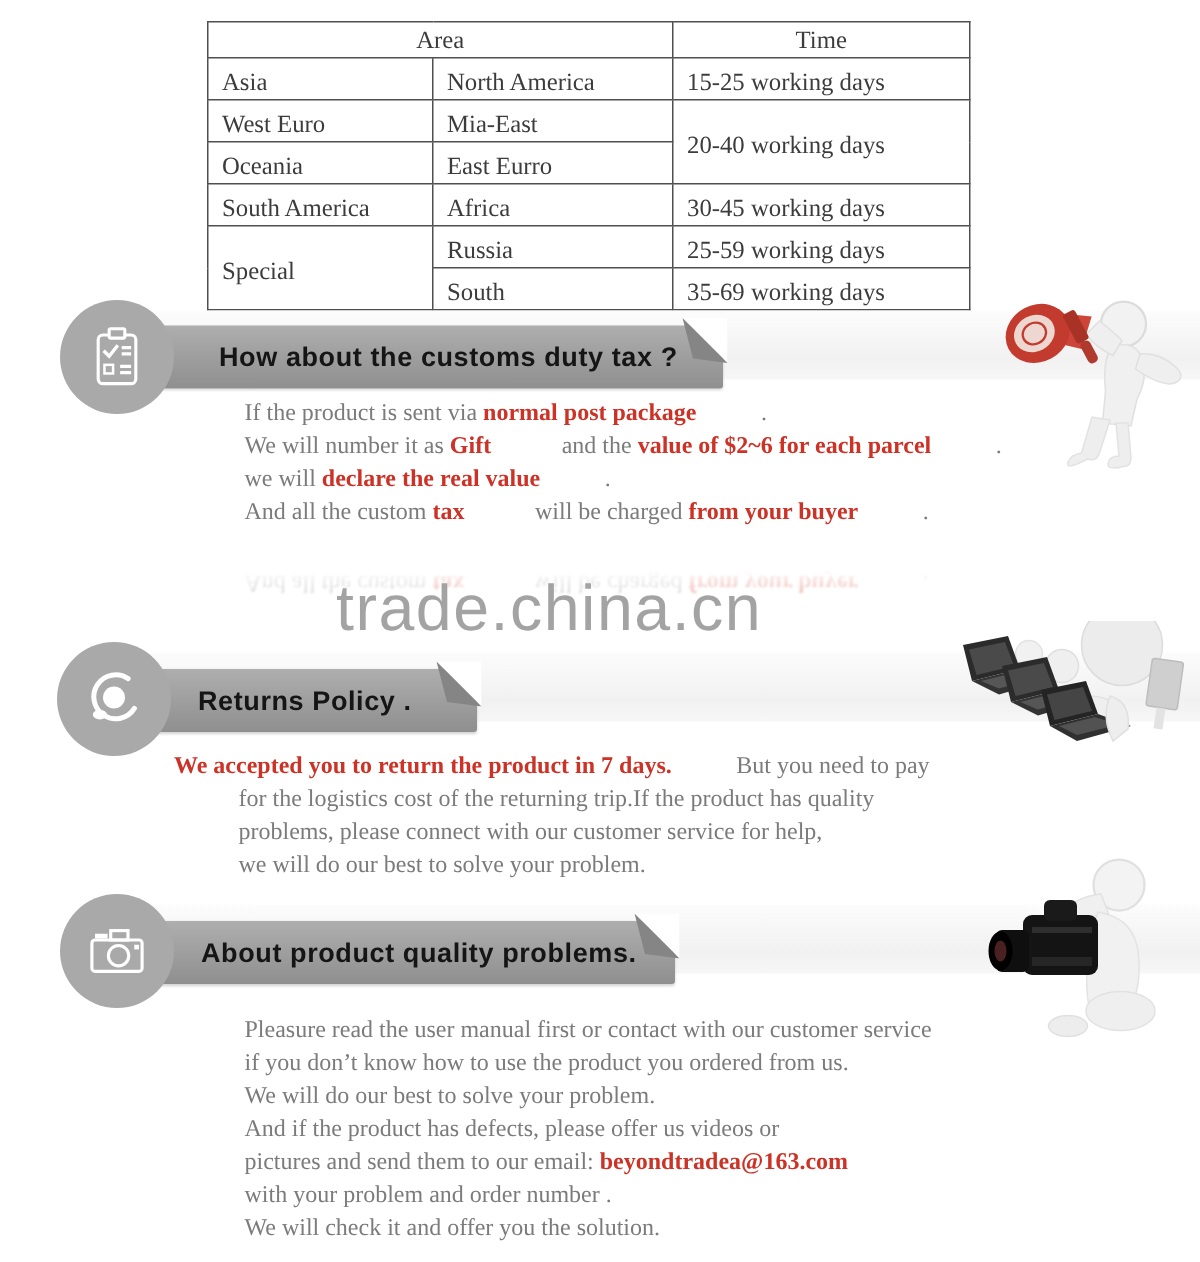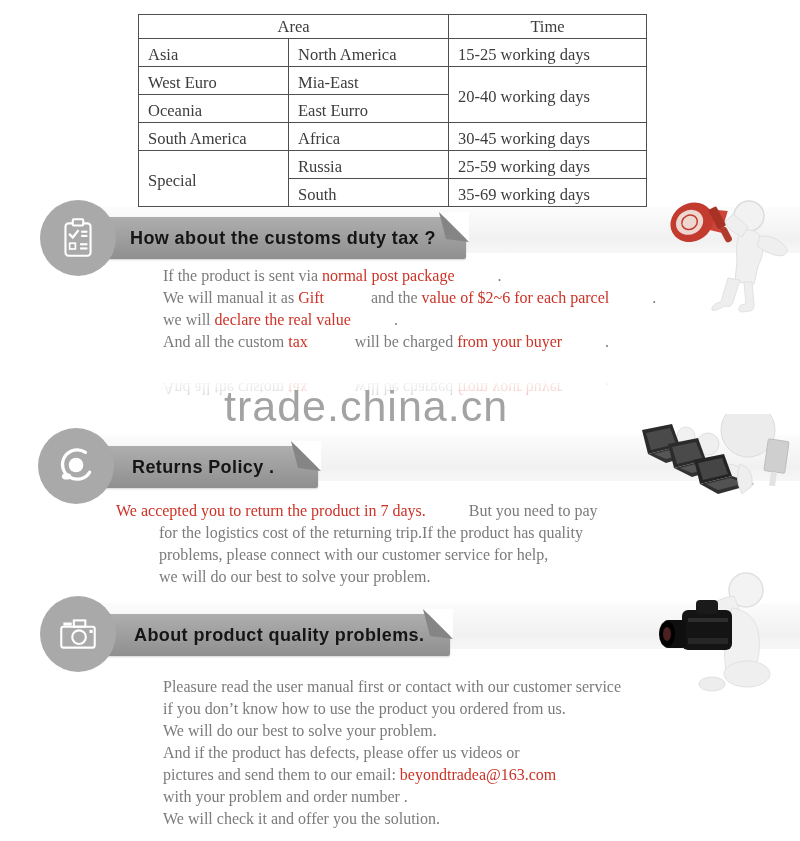--- a/index.html
+++ b/index.html
@@ -22,21 +22,21 @@
           box-shadow:0 1px 2px rgba(0,0,0,.18);}
   .banner .title{display:block;white-space:nowrap;font-family:"Liberation Sans",sans-serif;
                  font-weight:bold;font-size:18px;color:#151515;line-height:42px;
                  padding-left:40px;letter-spacing:.4px;}
   .fold{position:absolute;top:-5px;right:-3px;width:30px;height:30px;}
 
   
   .para{position:absolute;z-index:2;font-size:16px;color:#7b7b7b;}
   .para .line{height:22px;line-height:22px;white-space:nowrap;}
   .g{color:#7b7b7b;margin-left:43px;}
-  .r{color:#cc3226;font-weight:normal;}
+  .r{color:#cc3226;font-weight:bold;}
   .reflection{position:absolute;z-index:1;font-size:16px;color:#7b7b7b;height:24px;
               transform:scaleY(-1);opacity:.55;filter:blur(.6px);
               -webkit-mask-image:linear-gradient(to bottom,rgba(0,0,0,.65) 0%,rgba(0,0,0,0) 85%);
               mask-image:linear-gradient(to bottom,rgba(0,0,0,.65) 0%,rgba(0,0,0,0) 85%);}
   .reflection .line{height:22px;line-height:22px;white-space:nowrap;}
 
   
   .watermark{position:absolute;left:224px;top:382px;z-index:1;white-space:nowrap;
              font-family:"Liberation Sans",sans-serif;font-size:43px;font-weight:400;
              color:#9c9c9c;opacity:.92;letter-spacing:1px;}
@@ -96,31 +96,31 @@
       <rect x="10" y="8" width="24" height="31" rx="3" fill="none" stroke="#fff" stroke-width="2"></rect>
       <rect x="17" y="4" width="10" height="6" rx="1" fill="#a9a9a9" stroke="#fff" stroke-width="2"></rect>
       <path d="M13.5 18 l3.5 3.5 l5.5 -7" fill="none" stroke="#fff" stroke-width="2.2"></path>
       <line x1="25" y1="16" x2="31" y2="16" stroke="#fff" stroke-width="2"></line>
       <line x1="25" y1="20" x2="31" y2="20" stroke="#fff" stroke-width="2"></line>
       <rect x="14" y="27" width="5.5" height="5.5" fill="none" stroke="#fff" stroke-width="1.6"></rect>
       <line x1="24" y1="28" x2="31" y2="28" stroke="#fff" stroke-width="2"></line>
       <line x1="24" y1="32" x2="31" y2="32" stroke="#fff" stroke-width="2"></line>
     </svg>
   </div>
-  <div class="banner" style="left:90px;top:217px;width:376px">
+  <div class="banner" style="left:106px;top:217px;width:376px">
     <span class="title">How about the customs duty tax ?</span>
     <svg class="fold" viewBox="0 0 30 30">
       <polygon points="0,0 30,0 30,30" fill="#ffffff"></polygon>
       <polygon points="0,0 30,30 7,27" fill="#858585"></polygon>
     </svg>
   </div>
 
   <div class="para" style="left:120px;top:265px">
     <div class="line"><span class="g">If the product is sent via </span><span class="r">normal post package</span><span class="g">.</span></div>
-    <div class="line"><span class="g">We will manual it as </span><span class="r">Gift</span><span class="g"> and the </span><span class="r">value of $2~6 for each parcel</span><span class="g">.</span></div>
+    <div class="line"><span class="g">We will number it as </span><span class="r">Gift</span><span class="g"> and the </span><span class="r">value of $2~6 for each parcel</span><span class="g">.</span></div>
     <div class="line"><span class="g">we will </span><span class="r">declare the real value</span><span class="g">.</span></div>
     <div class="line"><span class="g">And all the custom </span><span class="r">tax</span><span class="g"> will be charged </span><span class="r">from your buyer</span><span class="g">.</span></div>
   </div>
 
   <div class="reflection" style="left:120px;top:375px">
     <div class="line"><span class="g">And all the custom </span><span class="r">tax</span><span class="g"> will be charged </span><span class="r">from your buyer</span><span class="g">.</span></div>
   </div>
 
   <div class="watermark">trade.china.cn</div>
 

